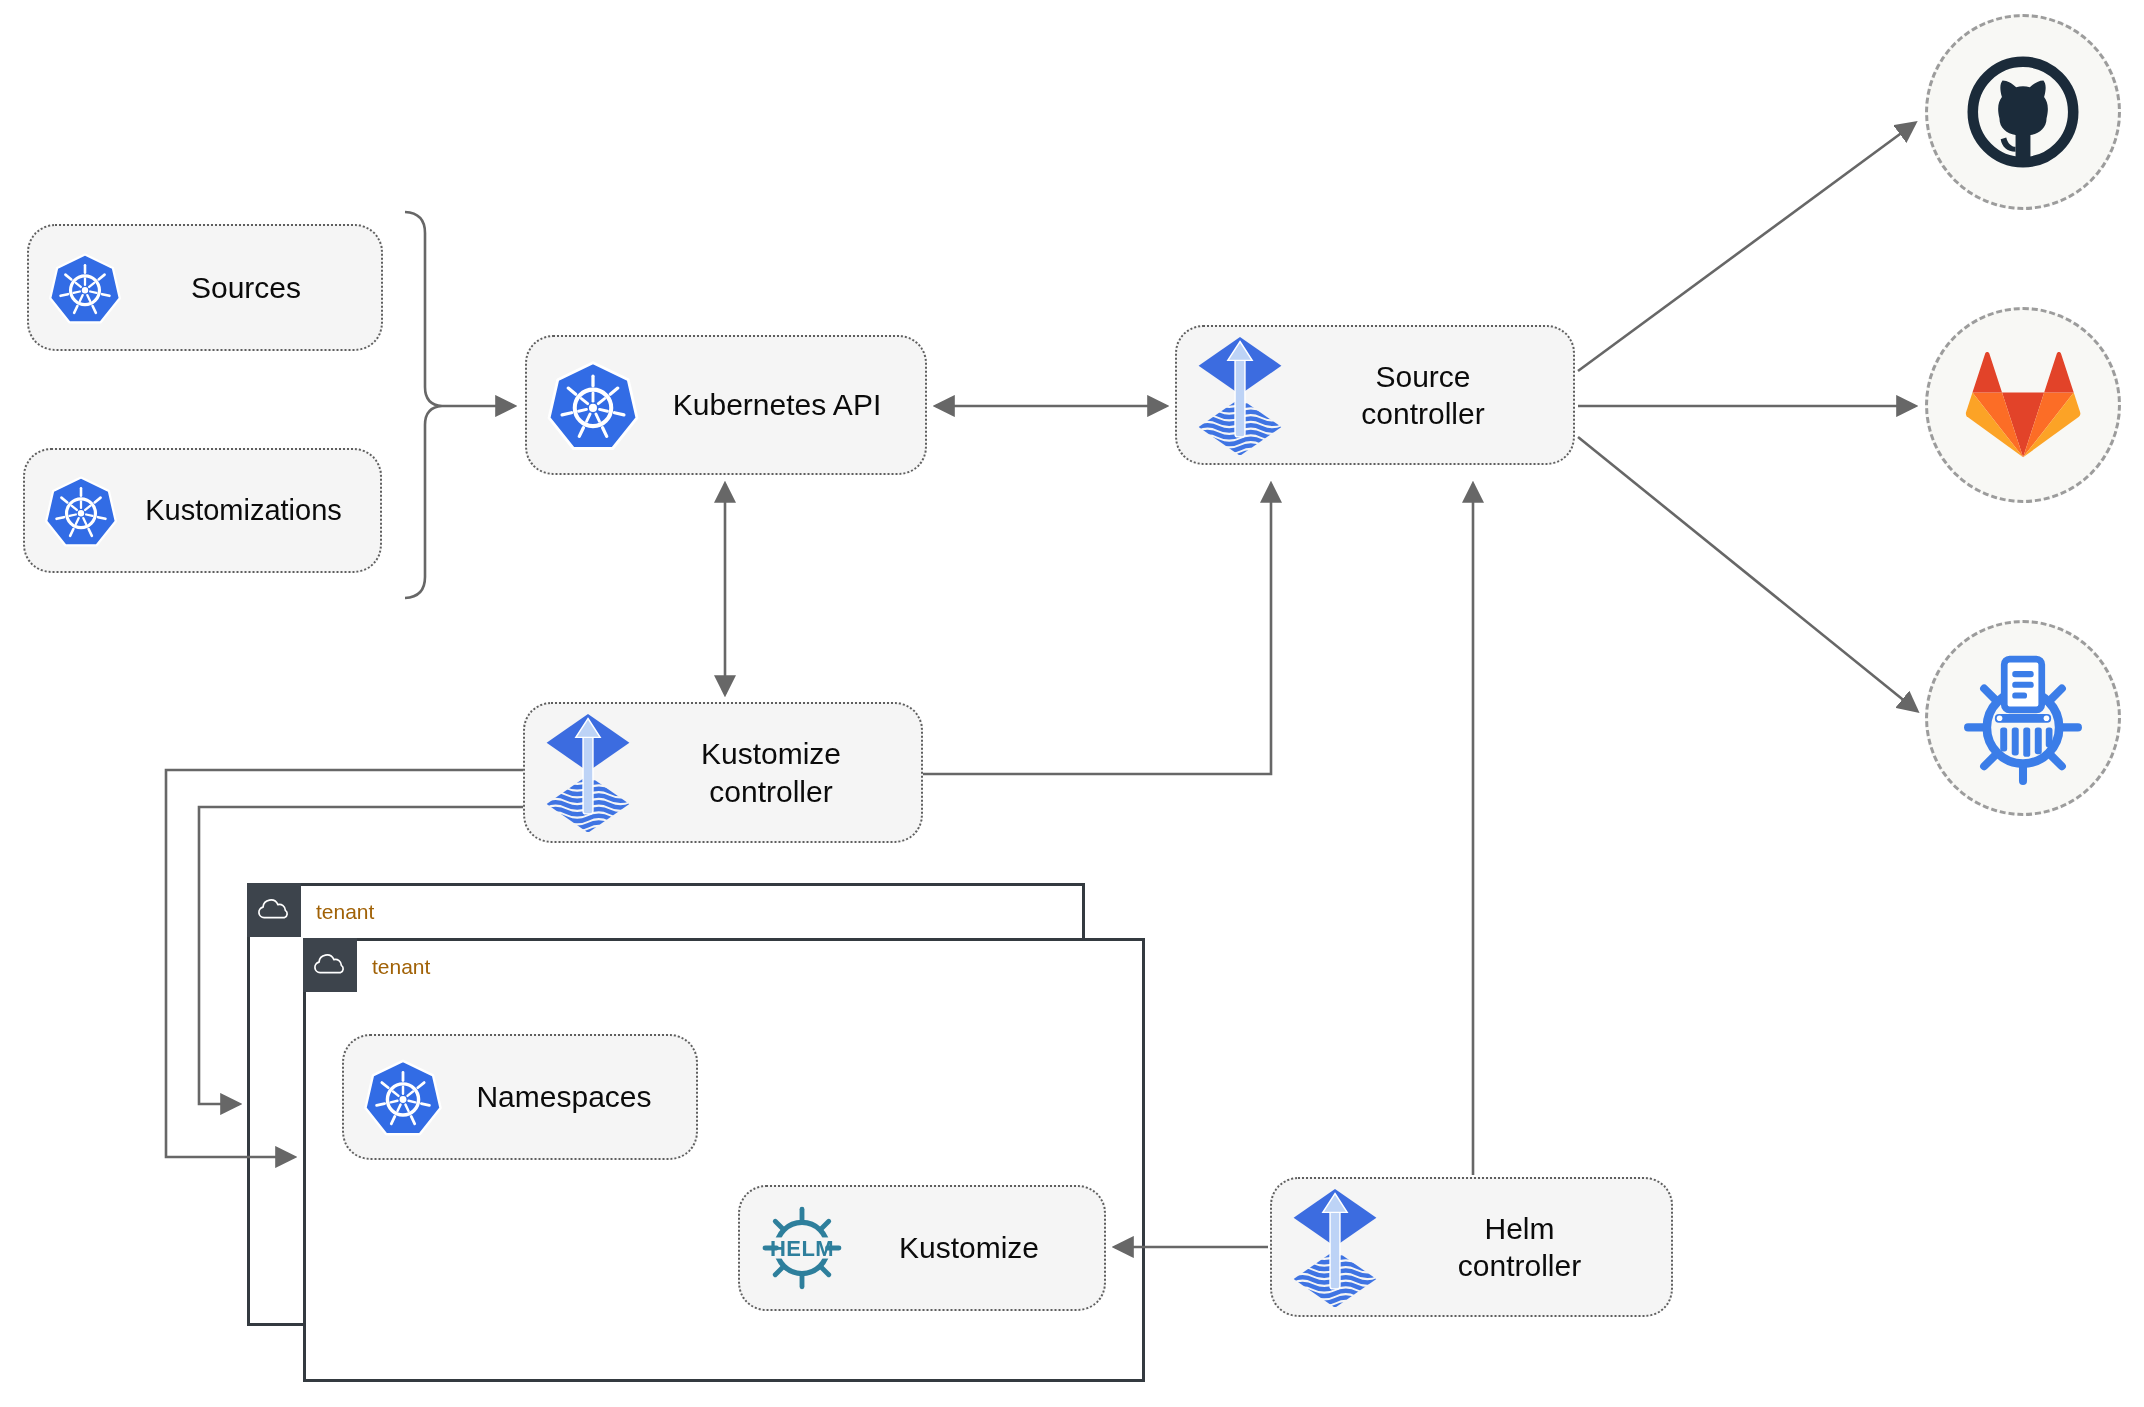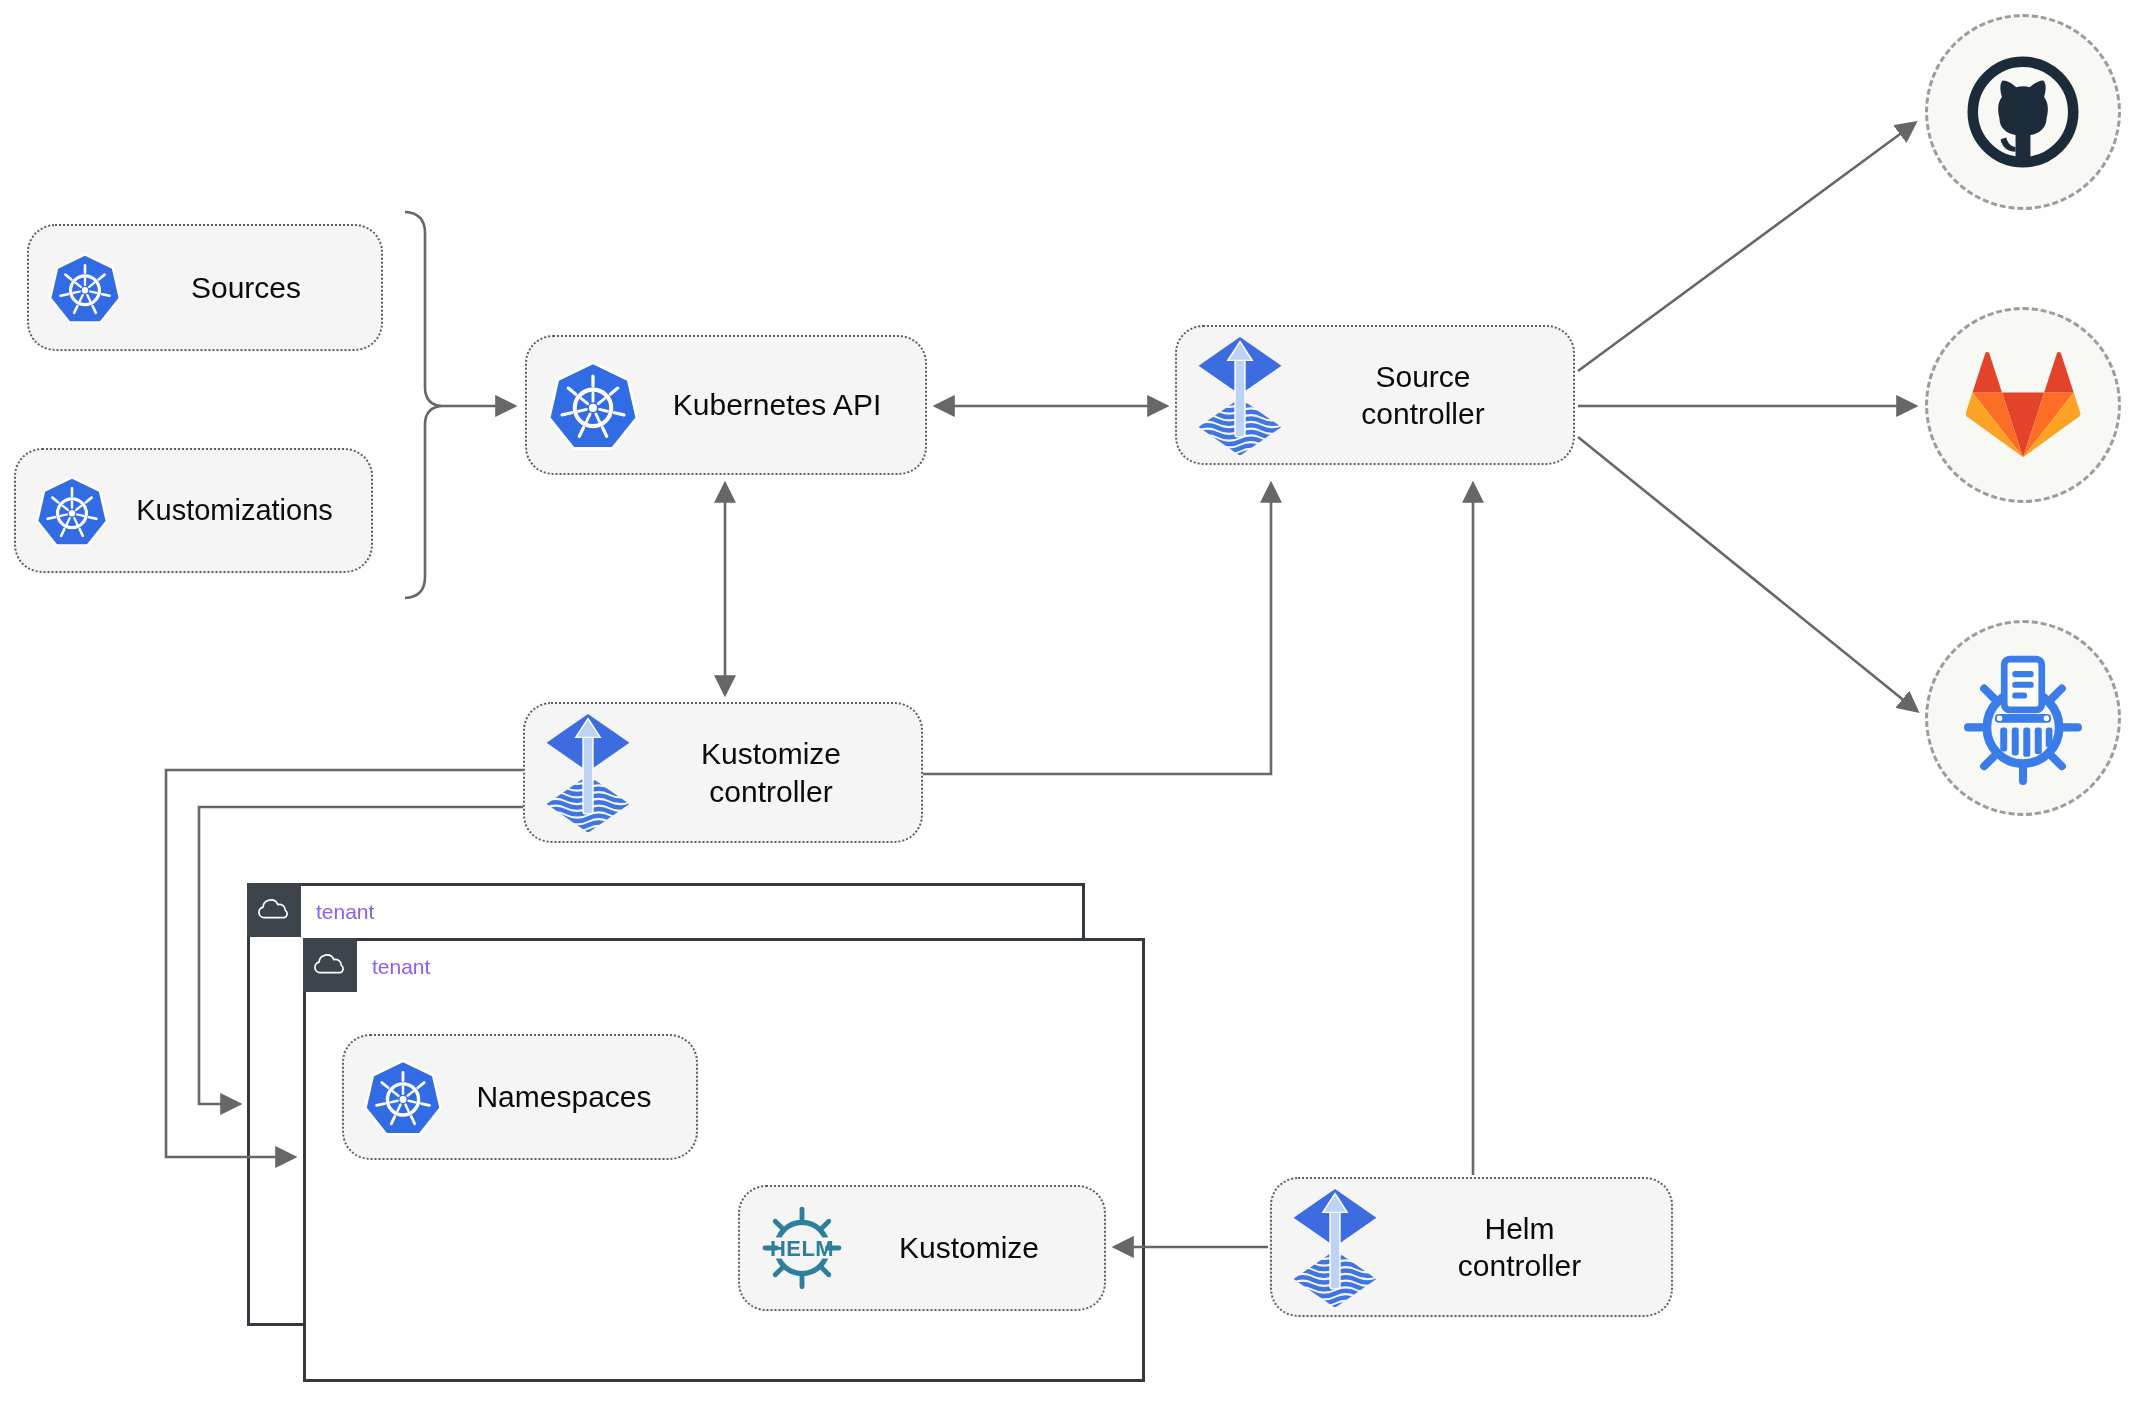--- a/index.html
+++ b/index.html
@@ -9,21 +9,21 @@
   
   .node{position:absolute;background:#f5f5f5;border:2.5px dotted #5e5e5e;border-radius:28px;
         display:flex;align-items:center;box-sizing:border-box;padding:0 18px;gap:6px;z-index:4;}
   .node .label{flex:1;text-align:center;font-size:30px;color:#0b0b0b;
                white-space:pre-line;line-height:1.25;}
 
   
   .tenant{position:absolute;background:#ffffff;border:3px solid #343a40;box-sizing:border-box;}
   .tenant .tab{position:absolute;left:-3px;top:-3px;width:54px;height:54px;background:#3d444c;
                display:flex;align-items:center;justify-content:center;}
-  .tenant .tlabel{position:absolute;left:66px;top:14px;font-size:21px;color:#8b5cf6;}
+  .tenant .tlabel{position:absolute;left:66px;top:14px;font-size:21px;color:#a16207;}
 
   
   .circle{position:absolute;width:196px;height:196px;border-radius:50%;background:#f8f8f5;
           border:3px dashed #9c9c9c;box-sizing:border-box;display:flex;align-items:center;
           justify-content:center;z-index:3;}
 
   .wires{position:absolute;left:0;top:0;z-index:6;pointer-events:none;}
   .icon{flex:0 0 auto;}
 </style>
 </head>
@@ -149,21 +149,21 @@
     <div class="tlabel">tenant</div>
   </div>
 
   <div class="node" style="left:27px;top:224px;width:356px;height:127px">
     <svg class="icon" width="76" height="76">
         <use href="#sym-k8s"></use>
       </svg>
     <div class="label">Sources</div>
   </div>
 
-  <div class="node" style="left:14px;top:448px;width:359px;height:125px">
+  <div class="node" style="left:23px;top:448px;width:359px;height:125px">
     <svg class="icon" width="76" height="76">
         <use href="#sym-k8s"></use>
       </svg>
     <div class="label" style="font-size:29px">Kustomizations</div>
   </div>
 
   <div class="node" style="left:525px;top:335px;width:402px;height:140px">
     <svg class="icon" width="96" height="96">
         <use href="#sym-k8s"></use>
       </svg>

